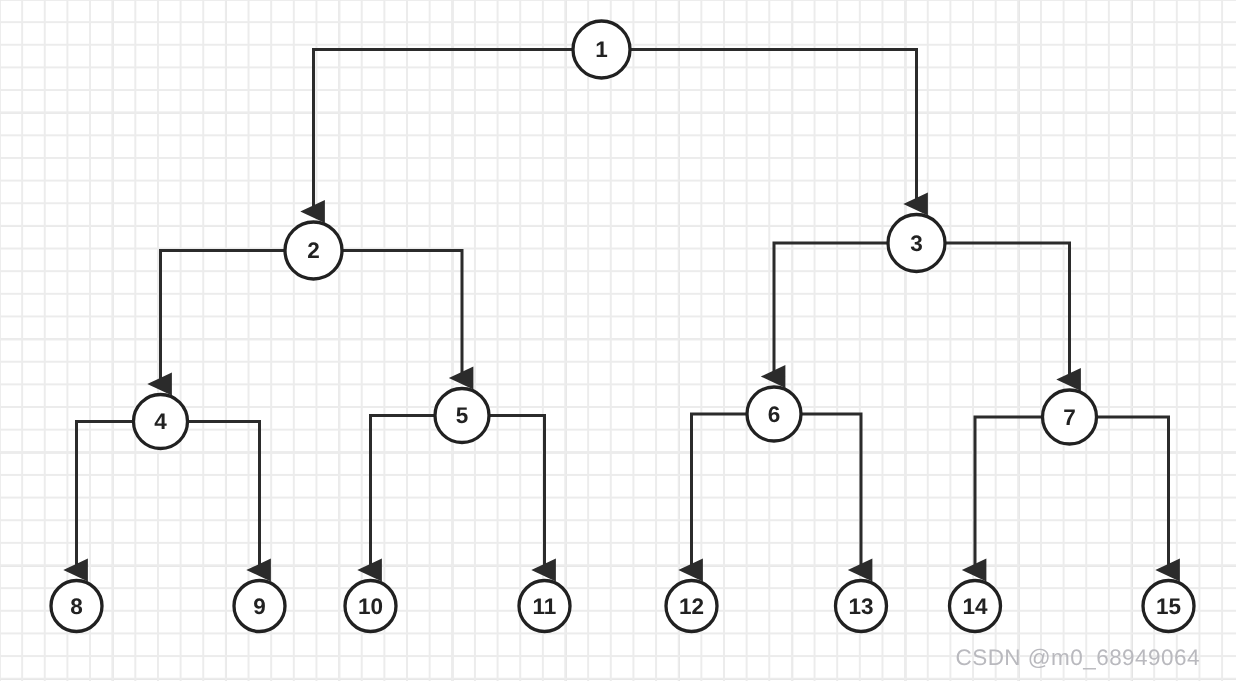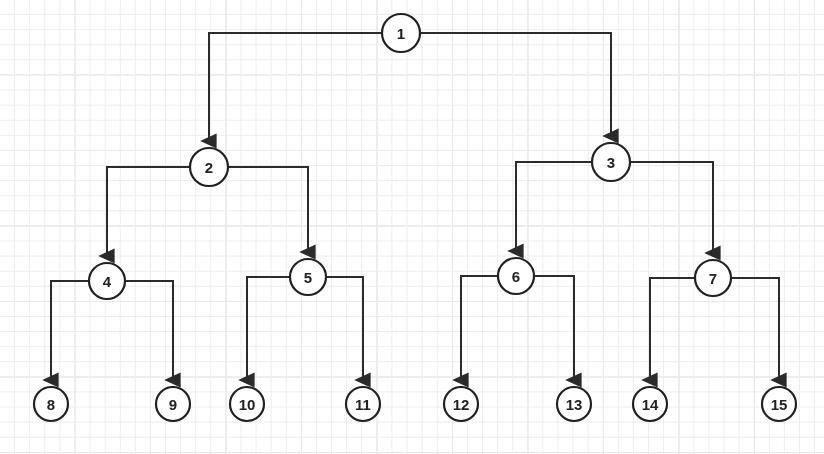--- a/index.html
+++ b/index.html
@@ -147,14 +147,15 @@
           <circle class="node-circle" cx="650" cy="404" r="17" fill="#ffffff" stroke="#212121"></circle>
           <text class="node-label" x="650" y="404.5">14</text>
         </g>
         <g>
           <circle class="node-circle" cx="779" cy="404" r="17" fill="#ffffff" stroke="#212121"></circle>
           <text class="node-label" x="779" y="404.5">15</text>
         </g>
       </g>
   </svg>
 
+  <div class="watermark" style="left: 637px; top: 430px; color: rgb(185, 185, 190);">CSDN @m0_68949064</div>
 
 </div>
 
 </body></html>

